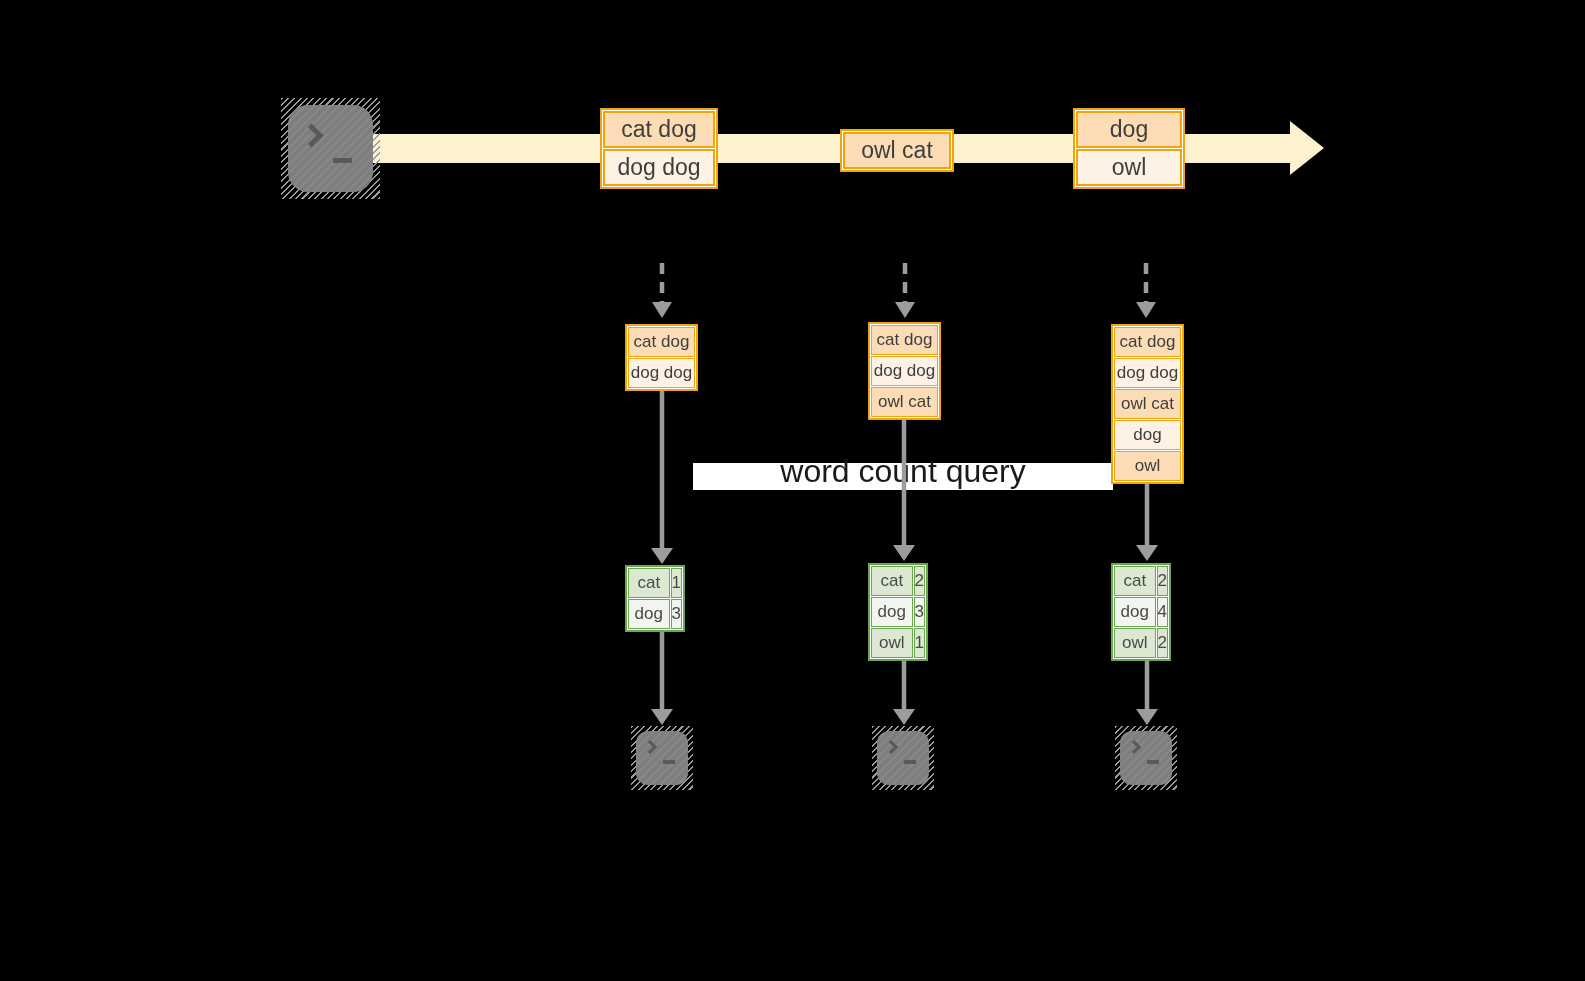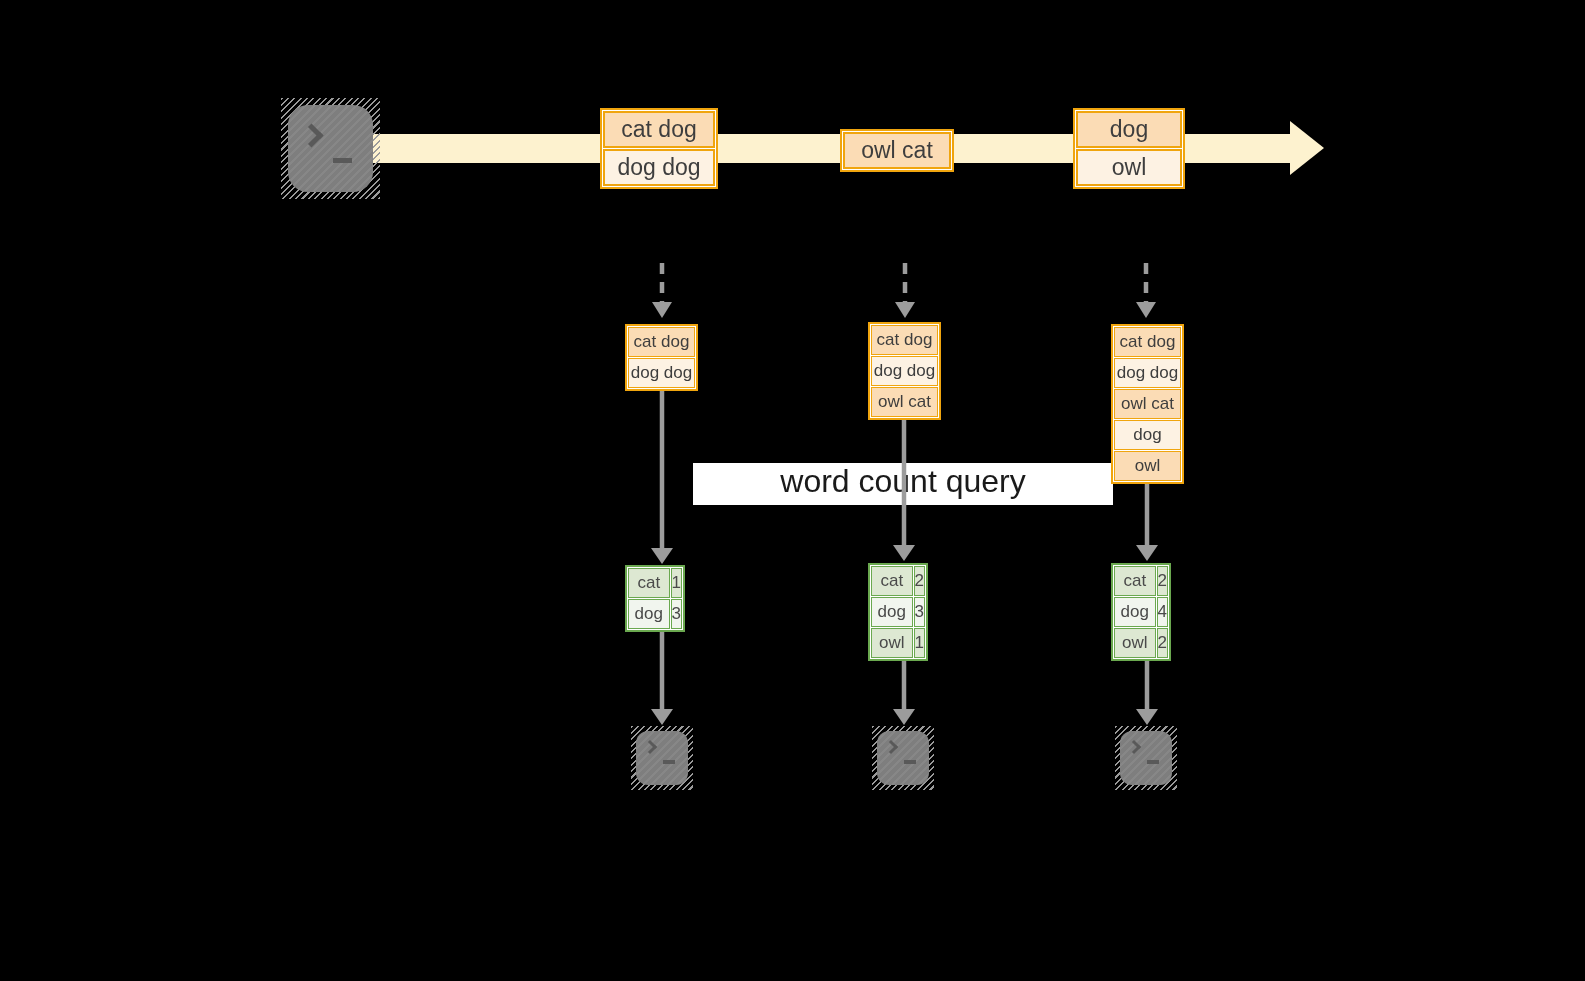--- a/index.html
+++ b/index.html
@@ -63,23 +63,23 @@
     font-size: 17px; color: #4a4a4a;
   }
   .gcell.word { width: 43px; }
   .gcell.num  { flex: 1; }
   .grow:nth-child(odd)  .gcell { background: #dde8d2; }
   .grow:nth-child(even) .gcell { background: #f1f5ee; }
 
   
   .query-box {
     position: absolute; left: 693px; top: 463px;
-    width: 420px; height: 42px;
+    width: 420px; height: 27px;
     background: #fff; z-index: 1;
-    display: flex; align-items: flex-start; justify-content: center;
+    display: flex; align-items: flex-end; justify-content: center;
     font-size: 32px; color: #1a1a1a;
   }
 
   
   .term {
     position: absolute; z-index: 3;
     background: repeating-linear-gradient(135deg, #9a9a9a 0 1.5px, rgba(0,0,0,0) 1.5px 4.5px);
   }
   .term .screen {
     position: absolute; background: #7e7e7e; overflow: hidden;

